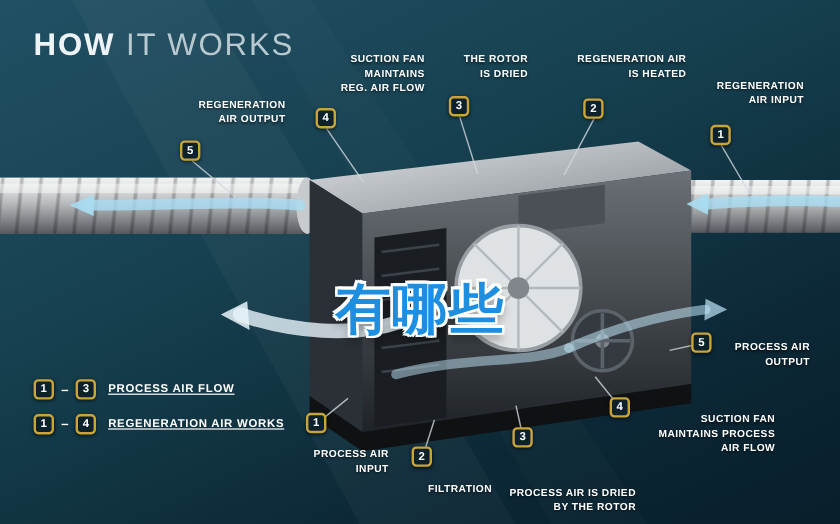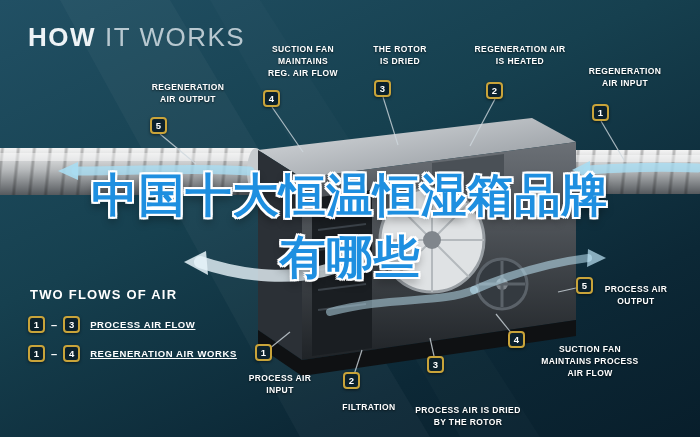--- a/index.html
+++ b/index.html
@@ -12,21 +12,21 @@
   svg.underlay { position:absolute; left:0; top:0; }
 
   
   .title { position:absolute; left:28px; top:22px; font-size:26px; color:#eef3f6; letter-spacing:1.5px; white-space:nowrap; }
   .title .bold { font-weight:bold; }
   .title .light { font-weight:normal; color:#c9d6dd; margin-left:9px; opacity:.9; }
 
   
   .lbl {
     position:absolute; color:#ffffff; font-size:8.5px; font-weight:bold;
-    letter-spacing:.4px; text-align:center; white-space:pre-line; line-height:1.4;
+    letter-spacing:.4px; text-align:right; white-space:pre-line; line-height:1.4;
     text-transform:uppercase; text-shadow:0 1px 2px rgba(0,0,0,.6);
   }
   .bdg {
     position:absolute; width:17px; height:17px; border:2px solid #c9a43a; border-radius:4px;
     background:#0c212c; color:#fff; font-size:9.5px; font-weight:bold;
     display:flex; align-items:center; justify-content:center;
     box-shadow:0 1px 3px rgba(0,0,0,.55);
   }
 
   .c1l { left:138px; top:82px;  width:100px; }
@@ -207,32 +207,30 @@
   <div class="bdg c2b">4</div>
   <div class="bdg c3b">3</div>
   <div class="bdg c4b">2</div>
   <div class="bdg c5b">1</div>
   <div class="bdg c6b">5</div>
   <div class="bdg c7b">4</div>
   <div class="bdg c8b">3</div>
   <div class="bdg c9b">2</div>
   <div class="bdg c10b">1</div>
 
-  <div class="legend-h">TWO FLOWS OF AIR</div>
 
   <div class="row row1">
     <span class="bdg">1</span>
     <span class="dash">–</span>
     <span class="bdg">3</span>
     <span class="rlabel">PROCESS AIR FLOW</span>
   </div>
 
   <div class="row row2">
     <span class="bdg">1</span>
     <span class="dash">–</span>
     <span class="bdg">4</span>
     <span class="rlabel">REGENERATION AIR WORKS</span>
   </div>
 
-  <div class="zh zh1">中国十大恒温恒湿箱品牌</div>
   <div class="zh zh2">有哪些</div>
 
 </div>
 
 </body></html>

